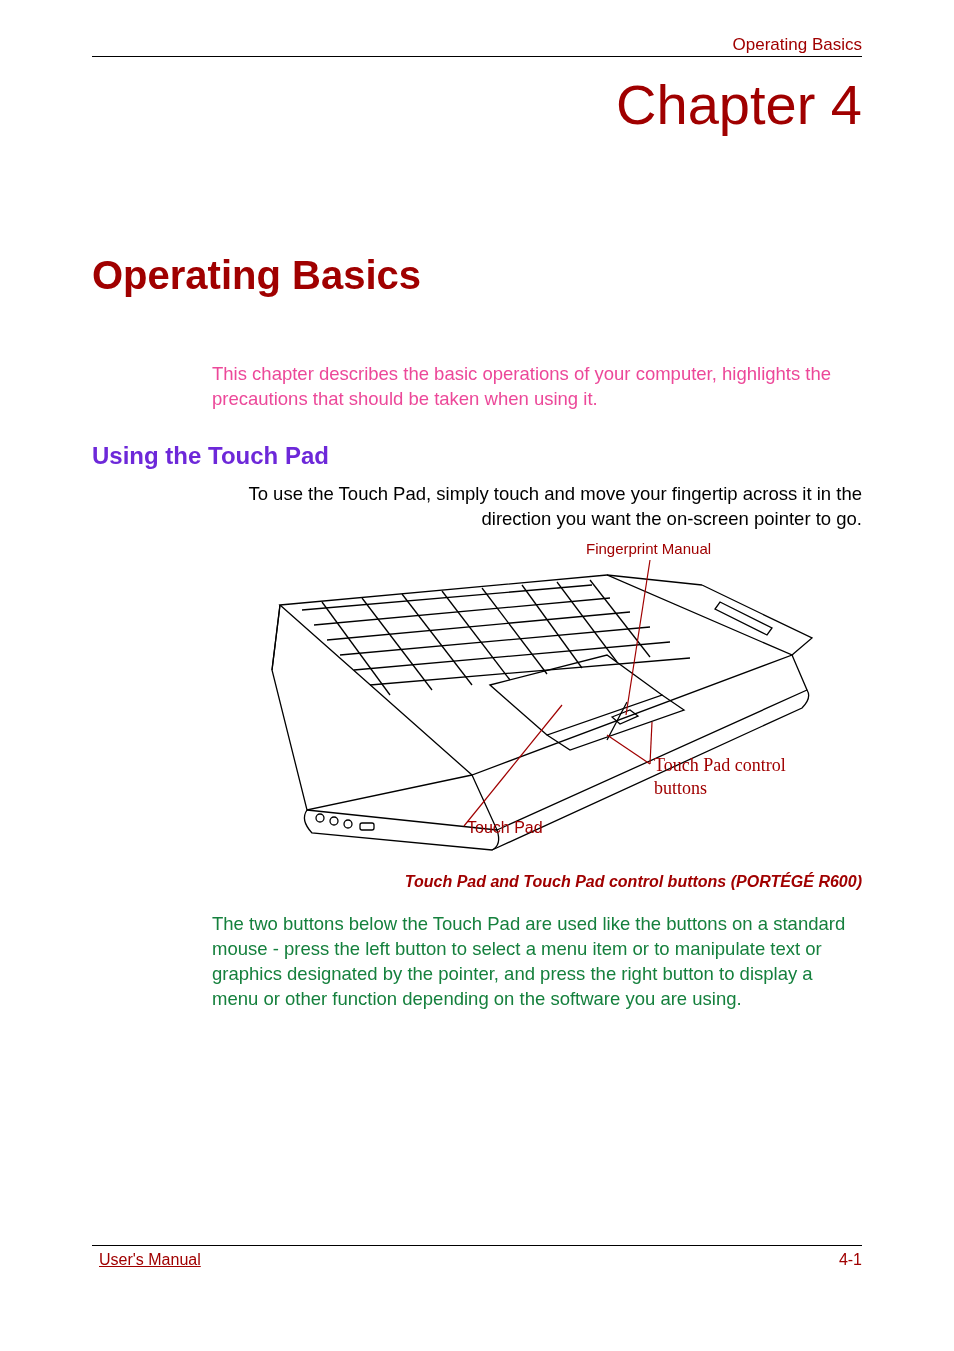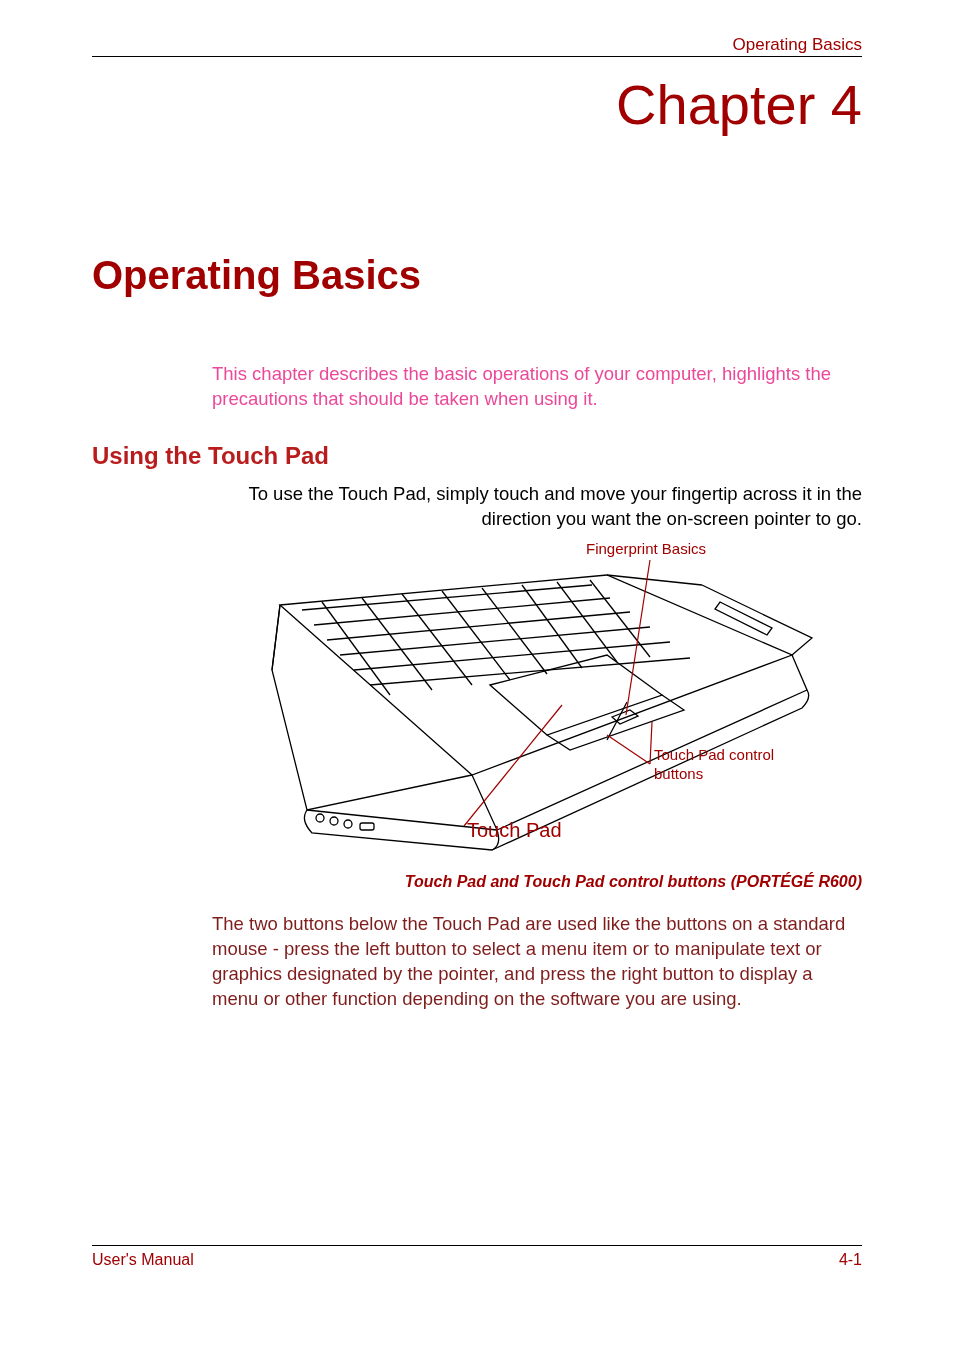--- a/index.html
+++ b/index.html
@@ -54,21 +54,21 @@
       font-size: 18.5px;
       color: #ec4899;
       line-height: 1.35;
     }
     .subsection-title {
       position: absolute;
       top: 442px;
       left: 92px;
       font-size: 24px;
       font-weight: bold;
-      color: #b91c1c;
+      color: #6d28d9;
     }
     .subsection-para {
       position: absolute;
       top: 482px;
       left: 212px;
       right: 92px;
       font-size: 18.5px;
       color: #000;
       line-height: 1.35;
       text-align: right;
@@ -82,67 +82,69 @@
     }
     .label-fingerprint {
       position: absolute;
       top: 0px;
       left: 374px;
       font-size: 15px;
       color: #a00000;
     }
     .label-touchpad-control {
       position: absolute;
-      top: 206px;
+      top: 214px;
       left: 442px;
-      font-size: 15px;
+      font-size: 18px;
       color: #a00000;
       line-height: 1.25;
       width: 160px;
+      font-family: Liberation Serif, serif;
     }
     .label-touchpad {
       position: absolute;
       top: 279px;
       left: 255px;
-      font-size: 20px;
+      font-size: 16px;
       color: #a00000;
     }
     .figure-caption {
       position: absolute;
       top: 873px;
       left: 212px;
       right: 92px;
       text-align: right;
       font-size: 16px;
       font-style: italic;
       font-weight: bold;
       color: #a00000;
     }
     .body-para-2 {
       position: absolute;
       top: 912px;
       left: 212px;
       right: 92px;
       font-size: 18.5px;
-      color: #7f1d1d;
+      color: #15803d;
       line-height: 1.35;
     }
     .footer-rule {
       position: absolute;
       bottom: 105px;
       left: 92px;
       right: 92px;
       border-top: 1.5px solid #000;
     }
     .footer-left {
       position: absolute;
       bottom: 82px;
-      left: 92px;
-      font-size: 16px;
-      color: #a00000;
+      left: 99px;
+      font-size: 16px;
+      color: #a00000;
+      text-decoration: underline;
     }
     .footer-right {
       position: absolute;
       bottom: 82px;
       right: 92px;
       font-size: 16px;
       color: #a00000;
       margin-left: 28px;
     }
   </style>
@@ -156,21 +158,21 @@
 
 <h1 class="section-title">Operating Basics</h1>
 
 <p class="intro-para">This chapter describes the basic operations of your computer, highlights the precautions that should be taken when using it.</p>
 
 <h2 class="subsection-title">Using the Touch Pad</h2>
 
 <p class="subsection-para">To use the Touch Pad, simply touch and move your fingertip across it in the direction you want the on-screen pointer to go.</p>
 
 <div class="diagram-container">
-  <div class="label-fingerprint">Fingerprint Basics</div>
+  <div class="label-fingerprint">Fingerprint Manual</div>
   <svg viewBox="0 0 640 330" style="position:absolute;top:0;left:0;width:640px;height:330px;">
 
     <g stroke="#000" stroke-width="1.3" fill="none">
 
       <path d="M 68 65 L 395 35 L 580 115 L 260 235 Z"></path>
 
       <path d="M 68 65 L 60 130 L 95 270 L 260 235"></path>
       <path d="M 260 235 L 285 290 L 595 150 L 580 115"></path>
       <path d="M 95 270 L 285 290"></path>
       <path d="M 60 130 L 68 65"></path>

